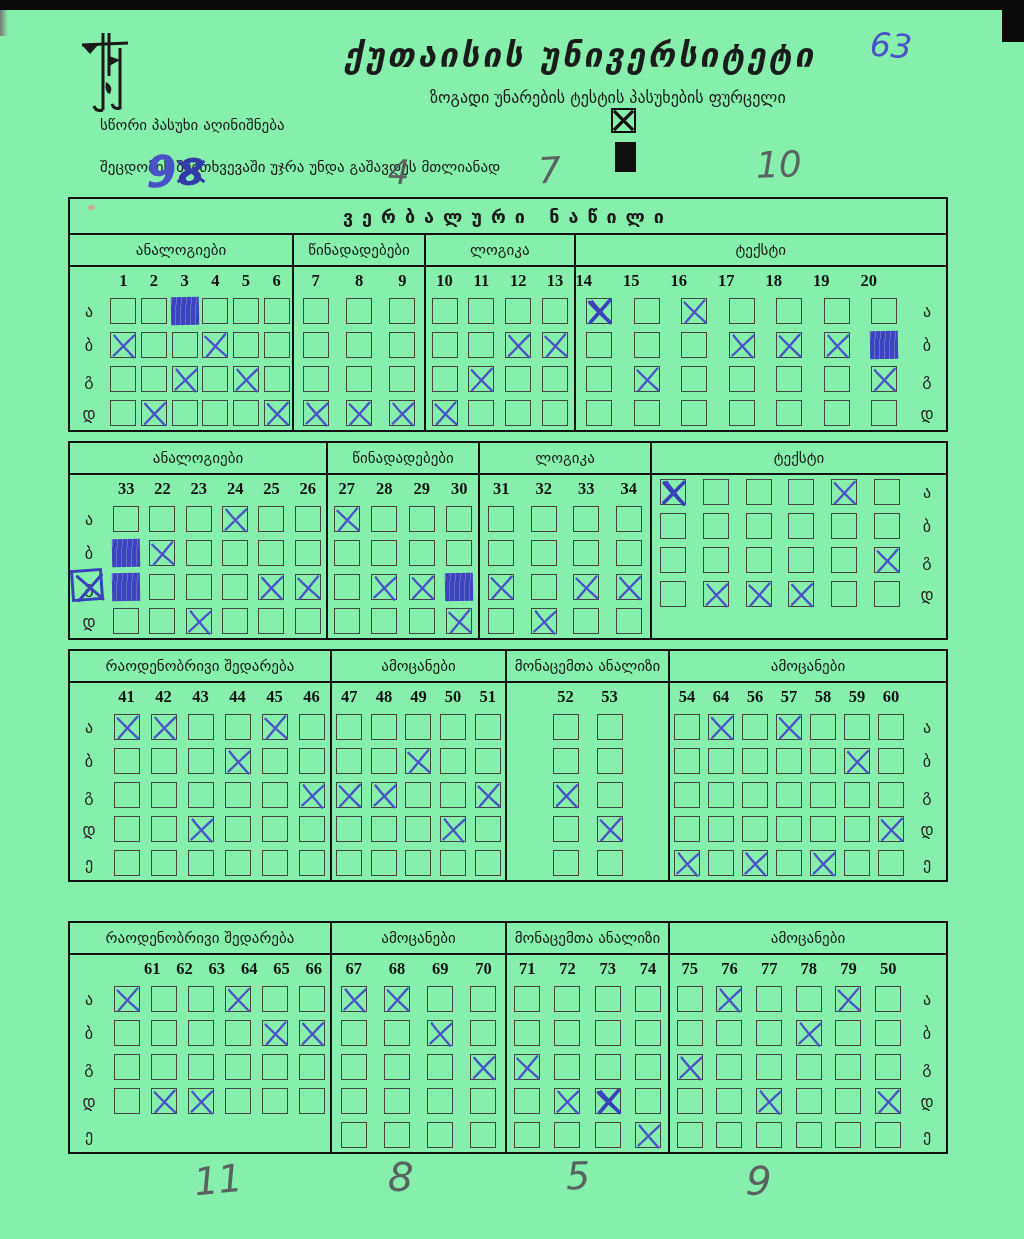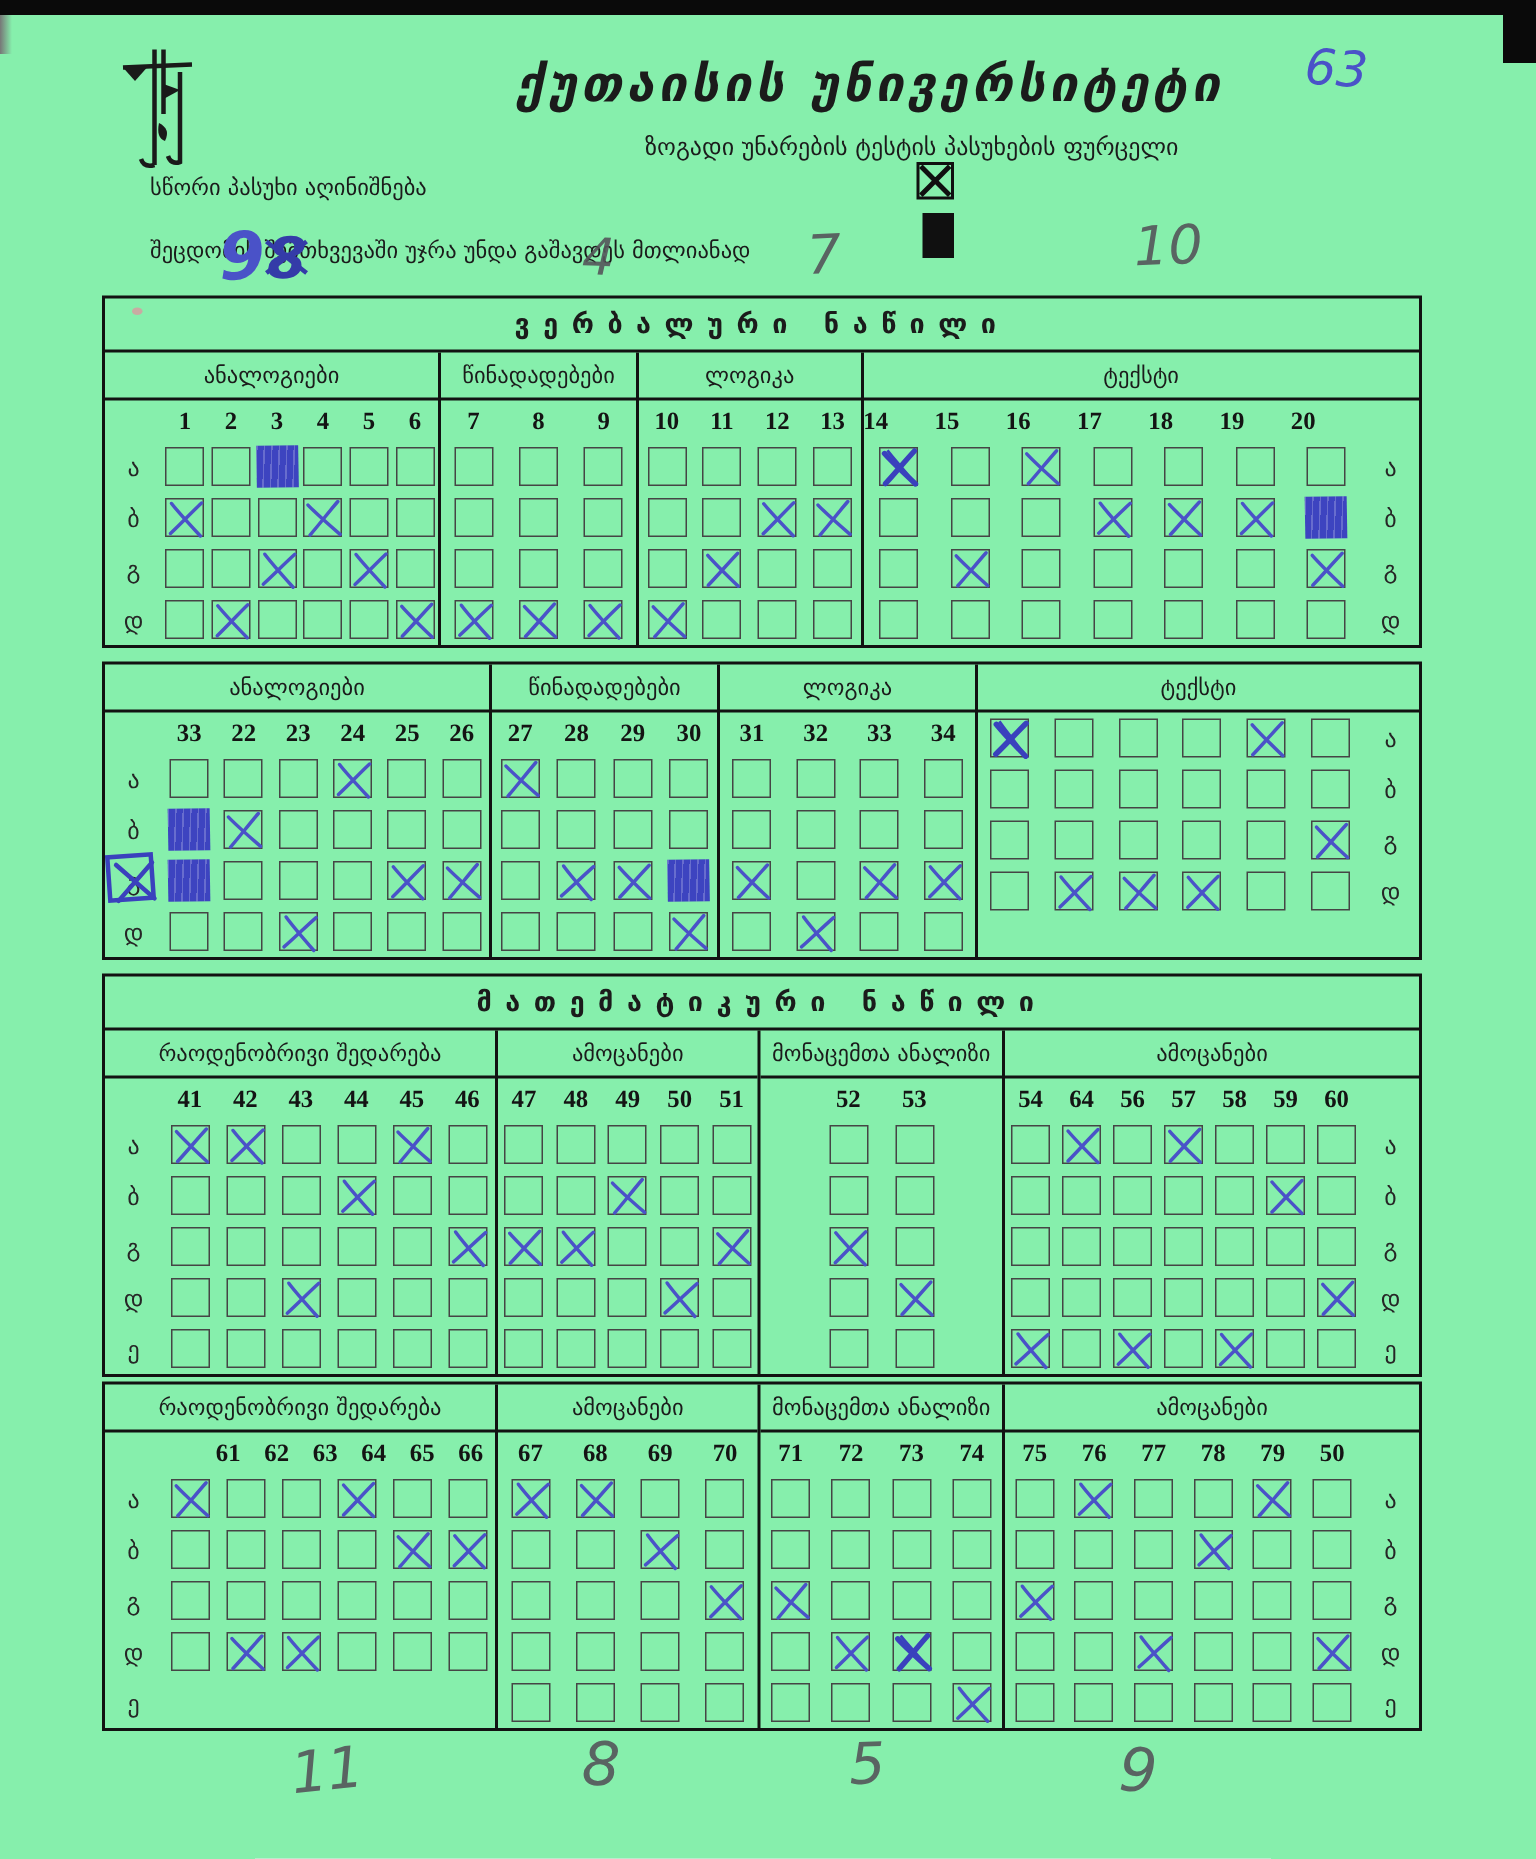--- a/index.html
+++ b/index.html
@@ -967,21 +967,20 @@
             </div>
           </div>
         </div>
         <div class="extra-xbox" style="left: 1px; top: 126px;">
           <svg viewBox="0 0 38 38">
             <path d="M7 7 L31 31 M31 7 L7 31" stroke="#3a41bd" stroke-width="3" fill="none" stroke-linecap="round"></path>
           </svg>
         </div>
       </div>
       <div class="table" style="top: 649px;">
-        <div class="section-header">მათემატიკური ნაწილი</div>
         <div class="groups">
           <div class="group" style="width: 262px;">
             <div class="group-title">რაოდენობრივი შედარება</div>
             <div class="grid numbers" style="grid-template-columns: 38px repeat(6, 1fr);">
               <span></span>
               <span>41</span>
               <span>42</span>
               <span>43</span>
               <span>44</span>
               <span>45</span>

